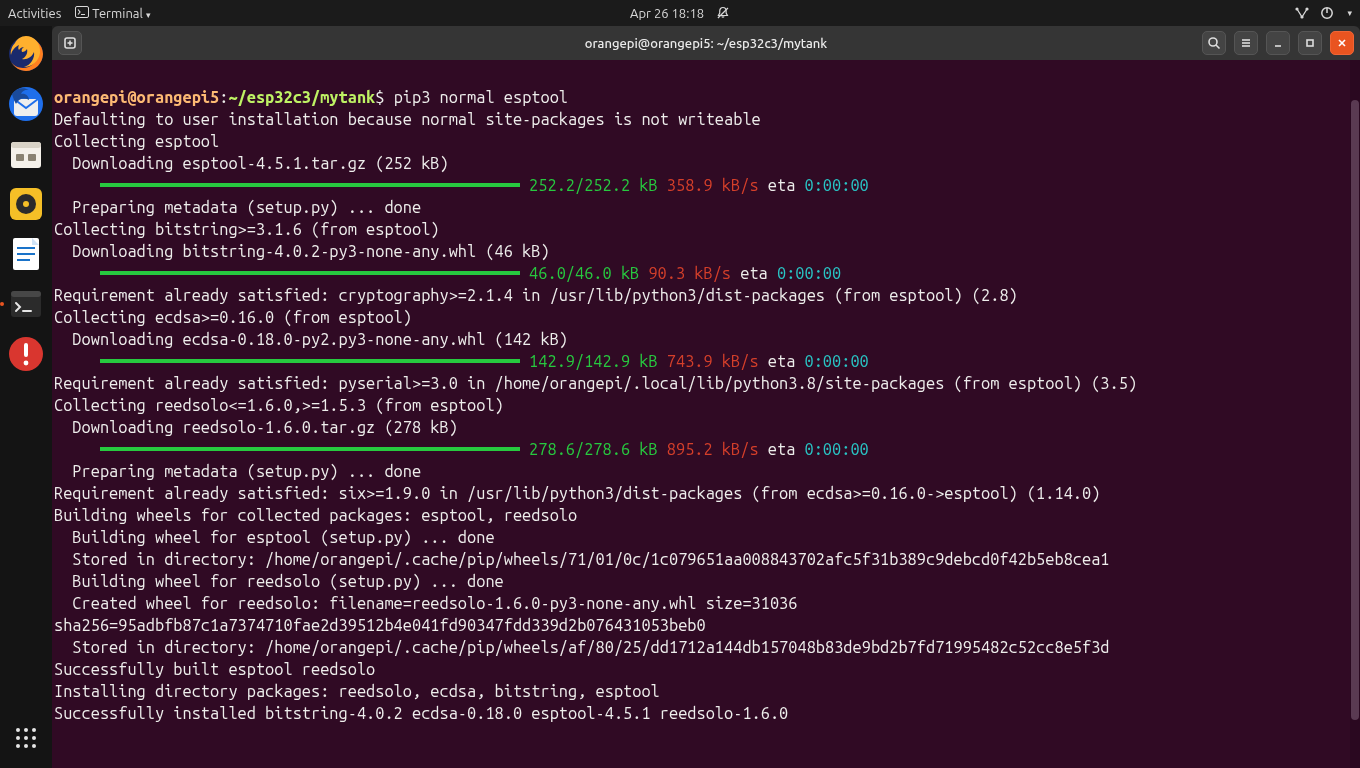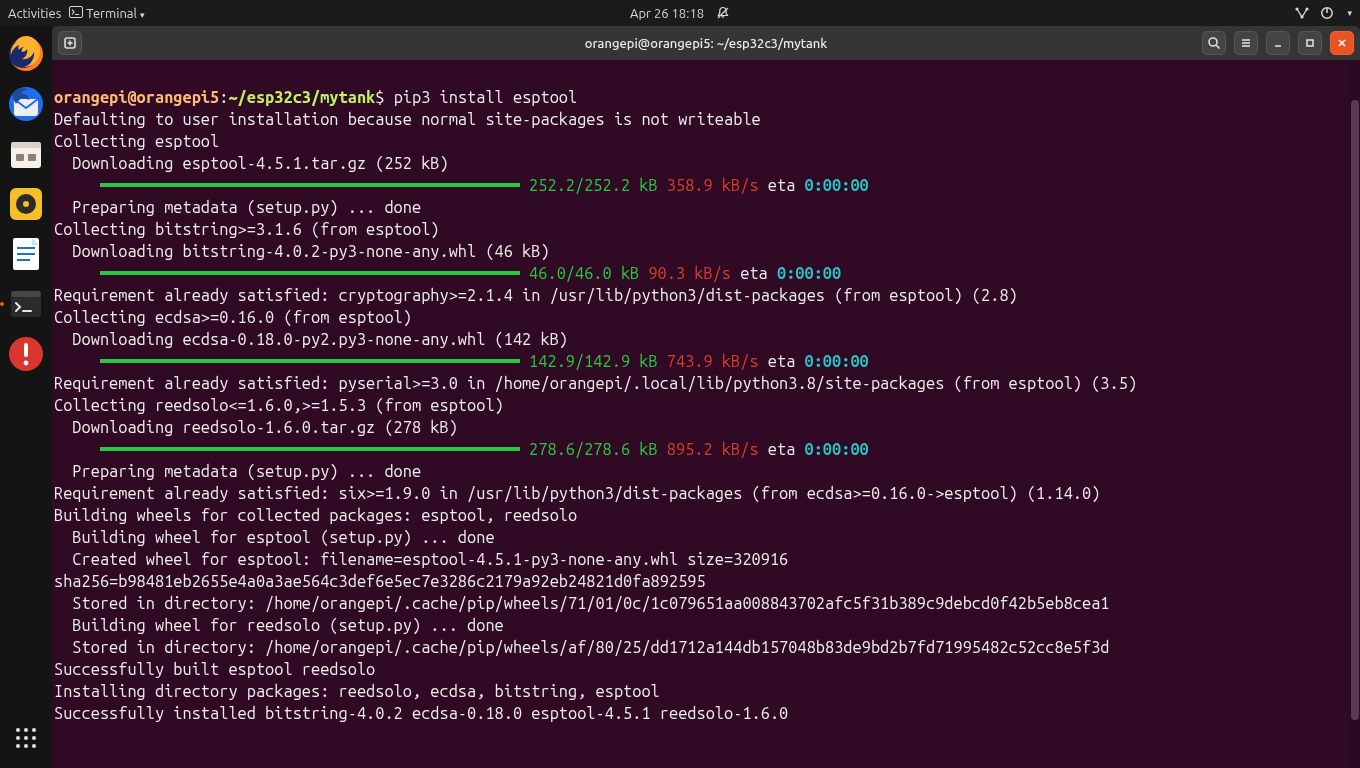--- a/index.html
+++ b/index.html
@@ -1,20 +1,20 @@
 <!DOCTYPE html>
 <html><head>
 <meta charset="utf-8">
 <style>
   * { margin: 0; padding: 0; box-sizing: border-box; }
   html, body { width: 1360px; height: 768px; overflow: hidden; font-family: "Ubuntu", "DejaVu Sans", sans-serif; background: #1d1d1d; }
   
   
   .top-panel { height: 26px; background: #1b1b1b; color: #d8d8d8; display: flex; align-items: center; font-size: 13px; padding: 0 8px; }
-  .top-panel .left { display: flex; gap: 8px; align-items: center; }
+  .top-panel .left { display: flex; gap: 14px; align-items: center; }
   .top-panel .center { position: absolute; left: 50%; transform: translateX(-50%); display: flex; align-items: flex-start; gap: 12px; }
   .top-panel .right { margin-left: auto; display: flex; gap: 10px; align-items: center; }
   .top-panel svg { fill: #d8d8d8; }
   .dropdown-arrow { font-size: 9px; margin-left: 3px; }
   
   
   .window-titlebar { height: 34px; background: #353535; display: flex; align-items: center; padding: 16px 6px; position: relative; margin-left: 52px; border-radius: 6px 6px 0 0;}
   .window-titlebar .new-tab { width: 24px; height: 24px; background: #444; border: 1px solid #555; border-radius: 5px; display:flex;align-items:center;justify-content:center;}
   .window-titlebar .title { position: absolute; left: 50%; transform: translateX(-50%); color: #ececec; font-size: 13px; font-weight: 500; }
   .window-titlebar .controls { margin-left: auto; display: flex; gap: 8px; align-items: center; }
@@ -30,21 +30,21 @@
   .dock .apps-button { margin-top: auto; margin-bottom: 10px; width:40px;height:40px;display:flex;align-items:center;justify-content:center;}
   
   
   .terminal { position: absolute; left: 52px; top: 60px; right: 0; bottom: 0; background: #300a24; color: #eeeeec; font-family: "Ubuntu Mono", "DejaVu Sans Mono", monospace; font-size: 16.4px; line-height: 22px; padding: 4px 2px 0 2px; white-space: pre; overflow: hidden; }
   .terminal .scroll { overflow-y: auto; height: 100%; }
   .c-user { color: #fdba74; font-weight: bold; }
   .c-path { color: #bef264; font-weight: bold; }
   .c-white { color: #eeeeec; }
   .c-green { color: #27c93f; text-align: center; }
   .c-red { color: #d43f2a; }
-  .c-cyan { color: #29c5c5; font-weight: bold; }
+  .c-cyan { color: #29c5c5; }
   .pbar { display:inline-block; height: 4px; background:#27c93f; vertical-align: middle; position: relative; top:-2px;}
   .terminal-scrollbar { position:absolute; right:0; top:0; bottom:0; width:10px; background:#2a0820;}
   .terminal-scrollbar .thumb{ position:absolute; left:1px; right:1px; top:40px; height:620px; background:#5a3a52; border-radius:4px;}
 </style>
 </head>
 <body>
 
 <div class="top-panel">
   <div class="left">
     <span>Activities</span>
@@ -183,43 +183,43 @@
         <circle cx="13" cy="13" r="2"></circle>
         <circle cx="21" cy="13" r="2"></circle>
       <circle cx="5" cy="21" r="2"></circle>
         <circle cx="13" cy="21" r="2"></circle>
         <circle cx="21" cy="21" r="2"></circle>
     </svg>
   </div>
 </div>
 
 <div class="terminal">
-<div class="scroll"><span class="c-user">orangepi@orangepi5</span><span class="c-white">:</span><span class="c-path">~/esp32c3/mytank</span><span class="c-white">$</span> <span class="c-white">pip3 install esptool</span>
+<div class="scroll"><span class="c-user">orangepi@orangepi5</span><span class="c-white">:</span><span class="c-path">~/esp32c3/mytank</span><span class="c-white">$</span> <span class="c-white">pip3 normal esptool</span>
 <span class="c-white">Defaulting to user installation because normal site-packages is not writeable</span>
 <span class="c-white">Collecting esptool</span>
 <span class="c-white">  Downloading esptool-4.5.1.tar.gz (252 kB)</span>
      <span class="pbar" style="width:420px"></span> <span class="c-green">252.2/252.2 kB</span> <span class="c-red">358.9 kB/s</span> <span class="c-white">eta</span> <span class="c-cyan">0:00:00</span>
 <span class="c-white">  Preparing metadata (setup.py) ... done</span>
 <span class="c-white">Collecting bitstring&gt;=3.1.6 (from esptool)</span>
 <span class="c-white">  Downloading bitstring-4.0.2-py3-none-any.whl (46 kB)</span>
      <span class="pbar" style="width:420px"></span> <span class="c-green">46.0/46.0 kB</span> <span class="c-red">90.3 kB/s</span> <span class="c-white">eta</span> <span class="c-cyan">0:00:00</span>
 <span class="c-white">Requirement already satisfied: cryptography&gt;=2.1.4 in /usr/lib/python3/dist-packages (from esptool) (2.8)</span>
 <span class="c-white">Collecting ecdsa&gt;=0.16.0 (from esptool)</span>
 <span class="c-white">  Downloading ecdsa-0.18.0-py2.py3-none-any.whl (142 kB)</span>
      <span class="pbar" style="width:420px"></span> <span class="c-green">142.9/142.9 kB</span> <span class="c-red">743.9 kB/s</span> <span class="c-white">eta</span> <span class="c-cyan">0:00:00</span>
 <span class="c-white">Requirement already satisfied: pyserial&gt;=3.0 in /home/orangepi/.local/lib/python3.8/site-packages (from esptool) (3.5)</span>
 <span class="c-white">Collecting reedsolo&lt;=1.6.0,&gt;=1.5.3 (from esptool)</span>
 <span class="c-white">  Downloading reedsolo-1.6.0.tar.gz (278 kB)</span>
      <span class="pbar" style="width:420px"></span> <span class="c-green">278.6/278.6 kB</span> <span class="c-red">895.2 kB/s</span> <span class="c-white">eta</span> <span class="c-cyan">0:00:00</span>
 <span class="c-white">  Preparing metadata (setup.py) ... done</span>
 <span class="c-white">Requirement already satisfied: six&gt;=1.9.0 in /usr/lib/python3/dist-packages (from ecdsa&gt;=0.16.0-&gt;esptool) (1.14.0)</span>
 <span class="c-white">Building wheels for collected packages: esptool, reedsolo</span>
 <span class="c-white">  Building wheel for esptool (setup.py) ... done</span>
-<span class="c-white" style="white-space:pre-wrap;display:block;">  Created wheel for esptool: filename=esptool-4.5.1-py3-none-any.whl size=320916 sha256=b98481eb2655e4a0a3ae564c3def6e5ec7e3286c2179a92eb24821d0fa892595</span><span class="c-white">  Stored in directory: /home/orangepi/.cache/pip/wheels/71/01/0c/1c079651aa008843702afc5f31b389c9debcd0f42b5eb8cea1</span>
+<span class="c-white">  Stored in directory: /home/orangepi/.cache/pip/wheels/71/01/0c/1c079651aa008843702afc5f31b389c9debcd0f42b5eb8cea1</span>
 <span class="c-white">  Building wheel for reedsolo (setup.py) ... done</span>
-<span class="c-white">  Stored in directory: /home/orangepi/.cache/pip/wheels/af/80/25/dd1712a144db157048b83de9bd2b7fd71995482c52cc8e5f3d</span>
+<span class="c-white" style="white-space:pre-wrap;display:block;">  Created wheel for reedsolo: filename=reedsolo-1.6.0-py3-none-any.whl size=31036 sha256=95adbfb87c1a7374710fae2d39512b4e041fd90347fdd339d2b076431053beb0</span><span class="c-white">  Stored in directory: /home/orangepi/.cache/pip/wheels/af/80/25/dd1712a144db157048b83de9bd2b7fd71995482c52cc8e5f3d</span>
 <span class="c-white">Successfully built esptool reedsolo</span>
 <span class="c-white">Installing directory packages: reedsolo, ecdsa, bitstring, esptool</span>
 <span class="c-white">Successfully installed bitstring-4.0.2 ecdsa-0.18.0 esptool-4.5.1 reedsolo-1.6.0</span>
  
 </div>
   <div class="terminal-scrollbar"><div class="thumb"></div></div>
 </div>
 
 </body></html>

